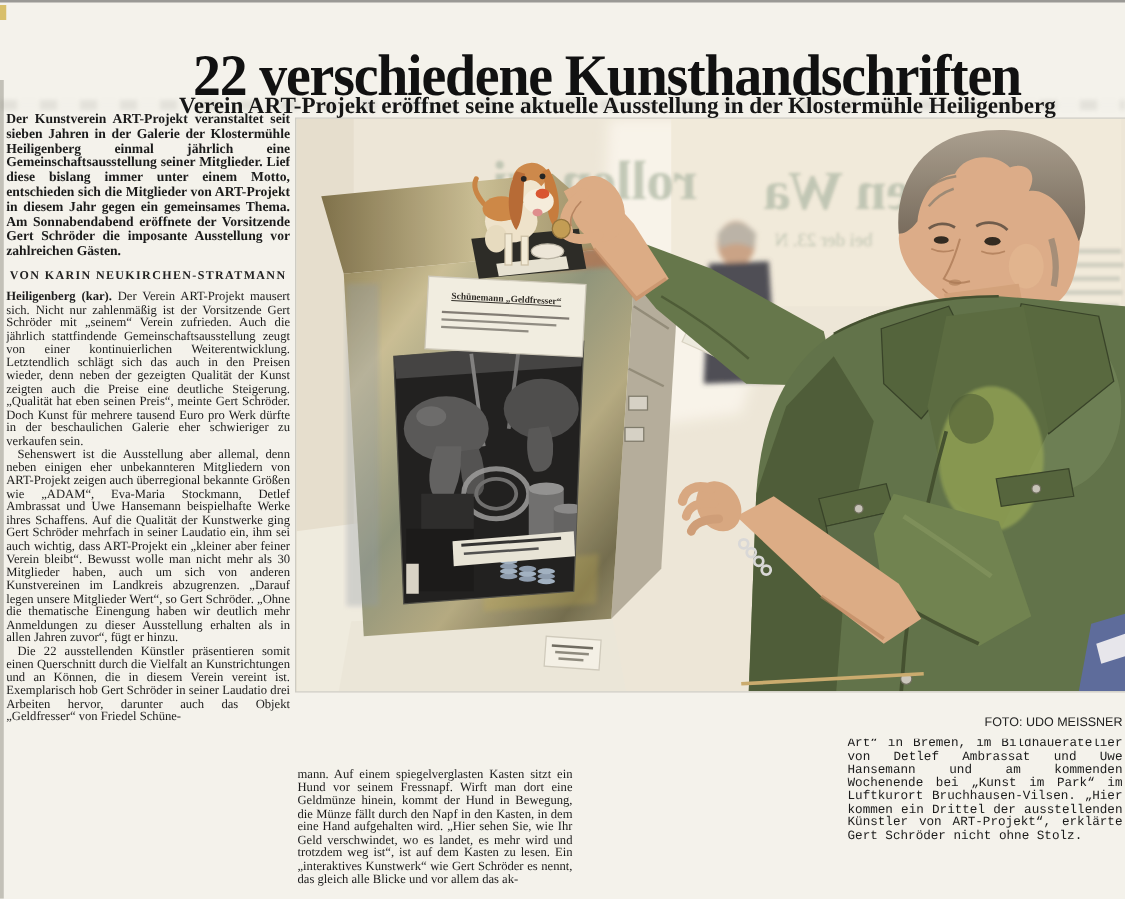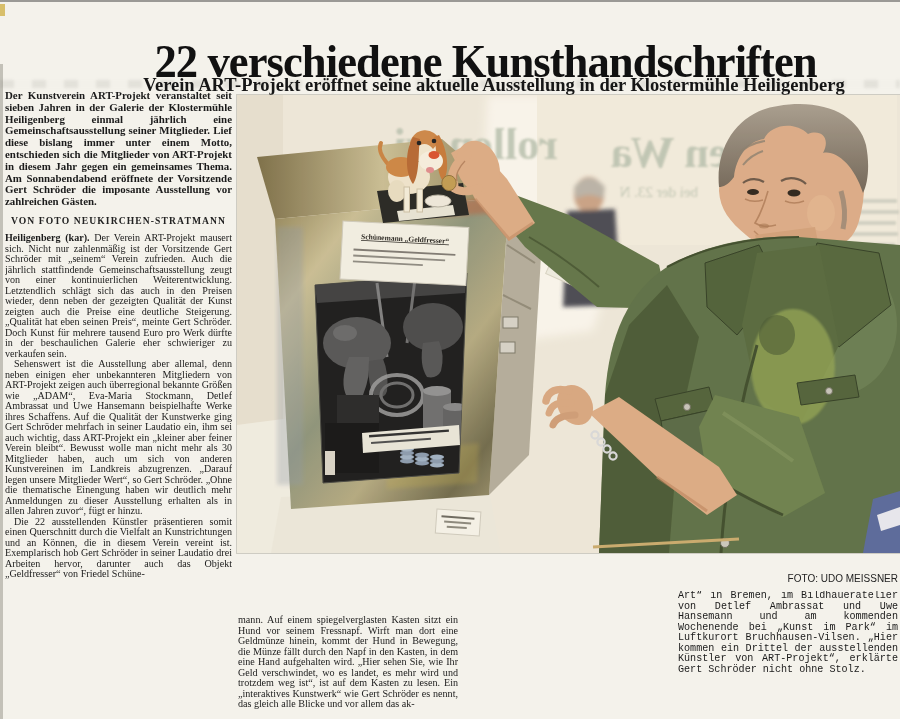--- a/index.html
+++ b/index.html
@@ -44,21 +44,21 @@
 <div class="abs edge-top"></div>
 <div class="abs edge-left"></div>
 <div class="abs speck"></div>
 <div class="abs smear"></div>
 
 <h1 class="abs headline"><span>22 verschiedene Kunsthandschriften</span></h1>
 <h2 class="abs subheadline">Verein ART-Projekt eröffnet seine aktuelle Ausstellung in der Klostermühle Heiligenberg</h2>
 
 <div id="col1" class="abs col">
   <p class="lead first">Der Kunstverein ART-Projekt veranstaltet seit sieben Jahren in der Galerie der Klostermühle Heiligenberg einmal jährlich eine Gemeinschaftsausstellung seiner Mitglieder. Lief diese bislang immer unter einem Motto, entschieden sich die Mitglieder von ART-Projekt in diesem Jahr gegen ein gemeinsames Thema. Am Sonnabendabend eröffnete der Vorsitzende Gert Schröder die imposante Ausstellung vor zahlreichen Gästen.</p>
-  <div class="byline">VON FOTO NEUKIRCHEN-STRATMANN</div>
+  <div class="byline">VON KARIN NEUKIRCHEN-STRATMANN</div>
   <p class="first"><strong>Heiligenberg (kar).</strong><span> Der Verein ART-Projekt mausert sich. Nicht nur zahlenmäßig ist der Vorsitzende Gert Schröder mit „seinem“ Verein zufrieden. Auch die jährlich stattfindende Gemeinschaftsausstellung zeugt von einer kontinuierlichen Weiterentwicklung. Letztendlich schlägt sich das auch in den Preisen wieder, denn neben der gezeigten Qualität der Kunst zeigten auch die Preise eine deutliche Steigerung. „Qualität hat eben seinen Preis“, meinte Gert Schröder. Doch Kunst für mehrere tausend Euro pro Werk dürfte in der beschaulichen Galerie eher schwieriger zu verkaufen sein.</span></p>
   <p>Sehenswert ist die Ausstellung aber allemal, denn neben einigen eher unbekannteren Mitgliedern von ART-Projekt zeigen auch überregional bekannte Größen wie „ADAM“, Eva-Maria Stockmann, Detlef Ambrassat und Uwe Hansemann beispielhafte Werke ihres Schaffens. Auf die Qualität der Kunstwerke ging Gert Schröder mehrfach in seiner Laudatio ein, ihm sei auch wichtig, dass ART-Projekt ein „kleiner aber feiner Verein bleibt“. Bewusst wolle man nicht mehr als 30 Mitglieder haben, auch um sich von anderen Kunstvereinen im Landkreis abzugrenzen. „Darauf legen unsere Mitglieder Wert“, so Gert Schröder. „Ohne die thematische Einengung haben wir deutlich mehr Anmeldungen zu dieser Ausstellung erhalten als in allen Jahren zuvor“, fügt er hinzu.</p>
   <p>Die 22 ausstellenden Künstler präsentieren somit einen Querschnitt durch die Vielfalt an Kunstrichtungen und an Können, die in diesem Verein vereint ist. Exemplarisch hob Gert Schröder in seiner Laudatio drei Arbeiten hervor, darunter auch das Objekt „Geldfresser“ von Friedel Schüne-</p>
 </div>
 
 <figure class="abs photo" style="margin:0">
 <svg viewBox="0 0 663 458" preserveAspectRatio="none">
   <defs>
     <linearGradient id="marble" x1="0" y1="0" x2="1" y2="1">
       <stop offset="0" stop-color="#8d7f52"></stop>

